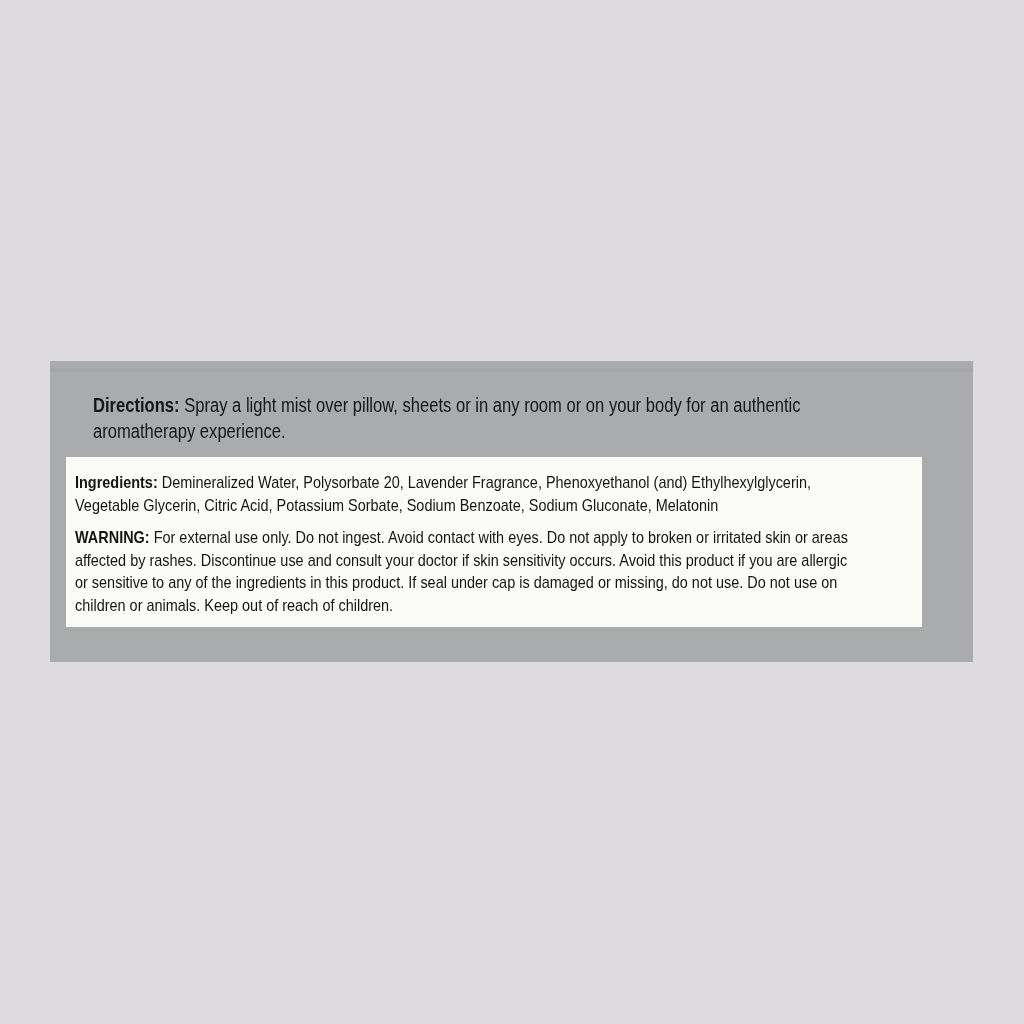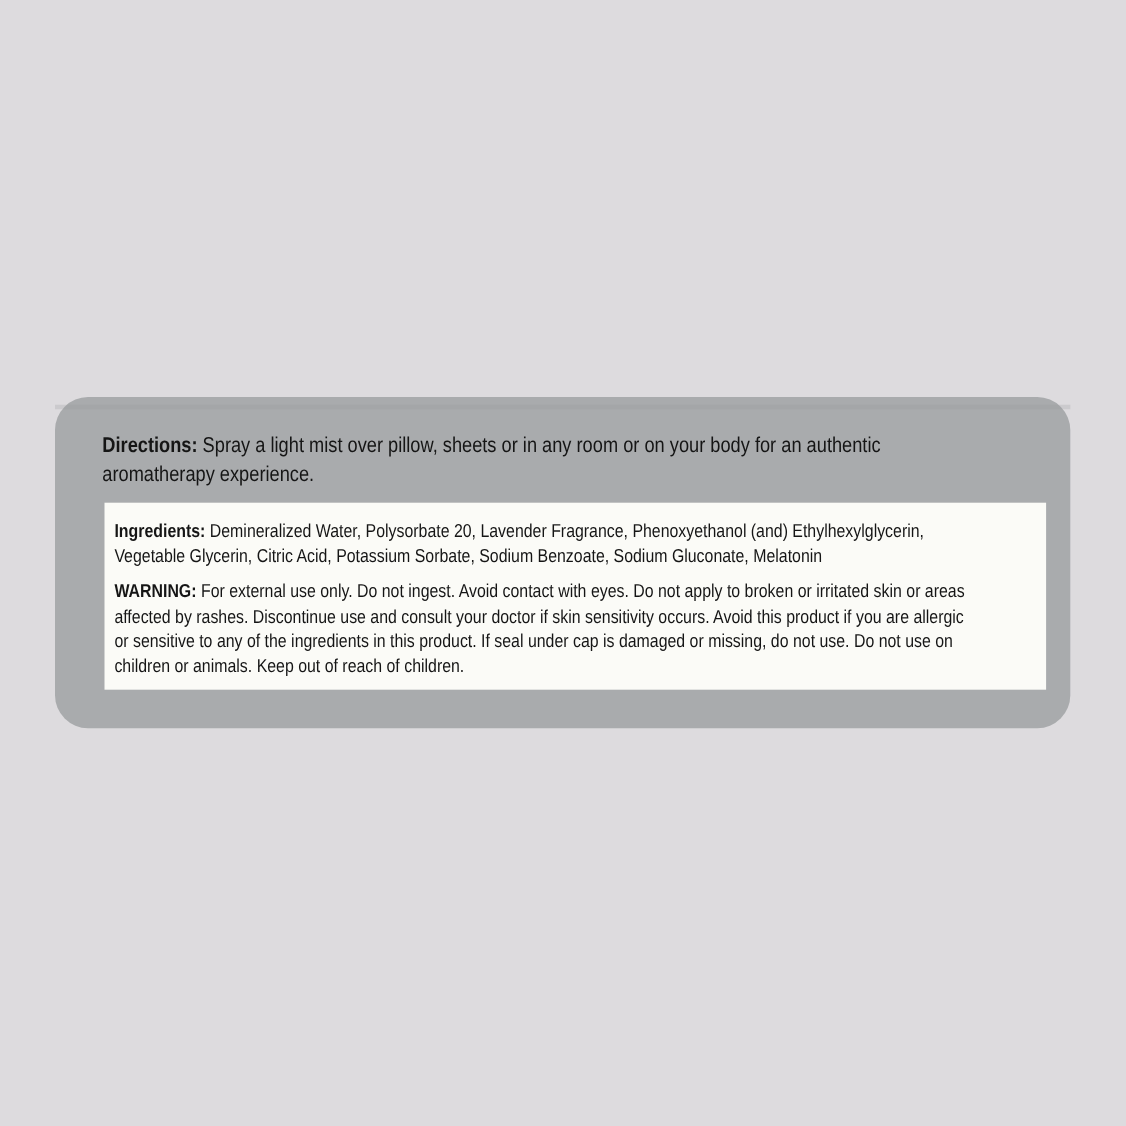--- a/index.html
+++ b/index.html
@@ -16,21 +16,20 @@
     width: 1024px;
     height: 1024px;
   }
   .panel {
     position: absolute;
     left: 50px;
     top: 361px;
     width: 923px;
     height: 301px;
     background: var(--panel-bg, #a9abad);
-    border-radius: 30px;
   }
   
   .panel::before {
     content: "";
     position: absolute;
     left: 0;
     right: 0;
     top: 7px;
     height: 4px;
     background: #97999b;
@@ -50,21 +49,21 @@
     font-weight: 700;
   }
   .directions {
     left: 43px;
     top: 31px;
     font-size: 19.5px;
     line-height: 26px;
   }
   .info-box {
     position: absolute;
-    left: 45px;
+    left: 16px;
     top: 96px;
     width: 856px;
     height: 170px;
     background: var(--box-bg, #fbfbf7);
   }
   .small {
     font-size: 17px;
   }
   .ingredients {
     left: 9px;

